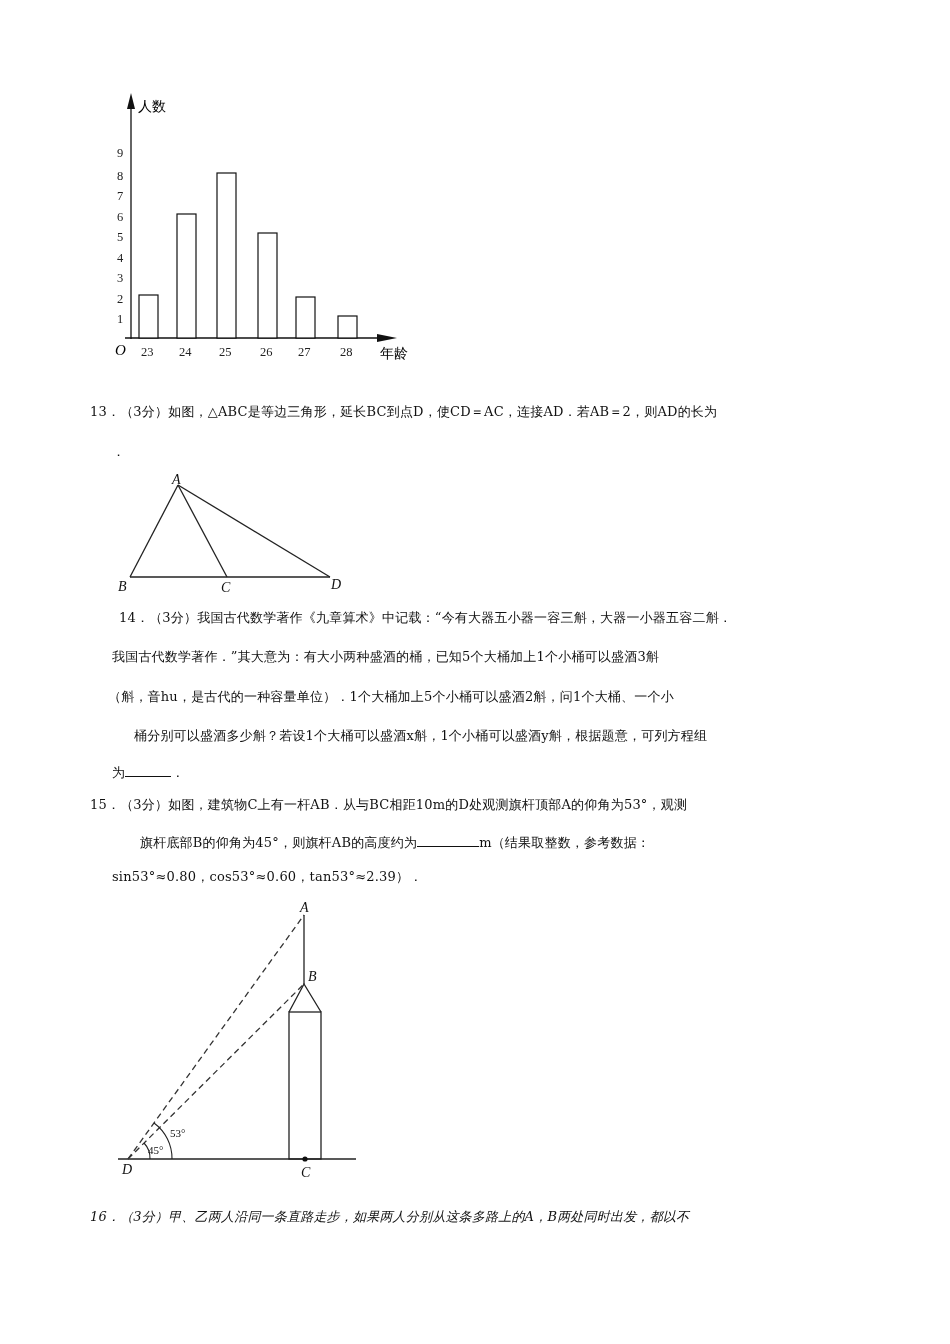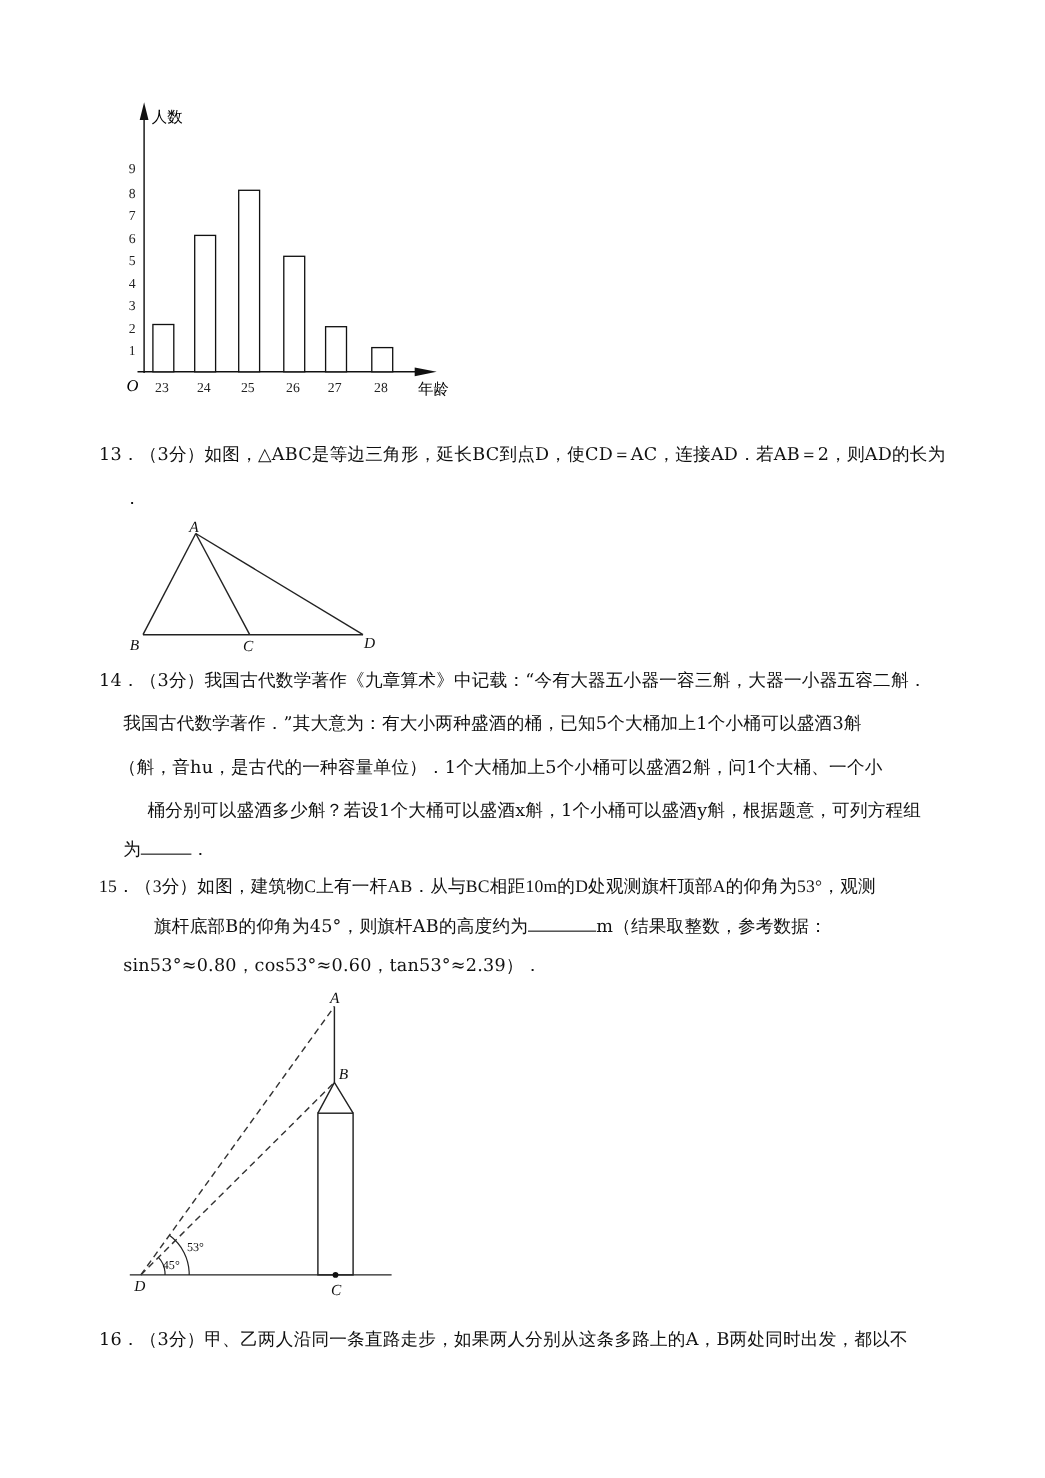--- a/index.html
+++ b/index.html
@@ -1,19 +1,19 @@
 <!DOCTYPE html>
 <html><head>
 <meta charset="utf-8">
 <style>
   html, body { margin: 0; padding: 0; background: #ffffff; }
   body { width: 950px; height: 1344px; position: relative; overflow: hidden;
          font-family: "DejaVu Serif", "Liberation Serif", serif; color: #111; }
   .abs { position: absolute; }
-  .q-line { position: absolute; left: 90px; font-size: 16px; white-space: nowrap; letter-spacing: 0.2px; }
+  .q-line { position: absolute; left: 90px; font-size: 13px; white-space: nowrap; letter-spacing: 0.2px; }
   .indent { left: 112px; }
   .blank { display: inline-block; border-bottom: 1.5px solid #111; vertical-align: baseline; height: 14px; }
   svg text { font-family: "Liberation Serif", "DejaVu Serif", serif; }
   .it { font-style: italic; }
 </style>
 </head>
 <body>
 
 <svg class="abs" style="left:105px; top:85px;" width="320" height="285" viewBox="0 0 320 285">
 
@@ -69,29 +69,29 @@
     <line x1="20" y1="107" x2="220" y2="107"></line>
   </g>
   <g font-size="14" class="it" fill="#111">
     <text x="62" y="14">A</text>
     <text x="8" y="121">B</text>
     <text x="111" y="122">C</text>
     <text x="221" y="119">D</text>
   </g>
 </svg>
 
-<div class="q-line" style="top:609px;">14．（3分）我国古代数学著作《九章算术》中记载：“今有大器五小器一容三斛，大器一小器五容二斛．</div>
+<div class="q-line" style="top:609px;margin-left:29px;">14．（3分）我国古代数学著作《九章算术》中记载：“今有大器五小器一容三斛，大器一小器五容二斛．</div>
 <div class="q-line indent" style="top:648px;">我国古代数学著作．”其大意为：有大小两种盛酒的桶，已知5个大桶加上1个小桶可以盛酒3斛</div>
 <div class="q-line indent" style="top:688px; left:108px;">（斛，音hu，是古代的一种容量单位）．1个大桶加上5个小桶可以盛酒2斛，问1个大桶、一个小</div>
 <div class="q-line indent" style="top:727px;margin-left:22px;">桶分别可以盛酒多少斛？若设1个大桶可以盛酒x斛，1个小桶可以盛酒y斛，根据题意，可列方程组</div>
 <div class="q-line indent" style="top:762px;">
   <span>为</span><span class="blank" style="width:46px;"></span><span>．</span>
 </div>
 
-<div class="q-line" style="top:796px;font-family:Liberation Serif, serif;">15．（3分）如图，建筑物C上有一杆AB．从与BC相距10m的D处观测旗杆顶部A的仰角为53°，观测</div>
+<div class="q-line" style="top:796px;">15．（3分）如图，建筑物C上有一杆AB．从与BC相距10m的D处观测旗杆顶部A的仰角为53°，观测</div>
 <div class="q-line indent" style="top:832px;margin-left:28px;">
   <span>旗杆底部B的仰角为45°，则旗杆AB的高度约为</span><span class="blank" style="width:62px;"></span><span>m（结果取整数，参考数据：</span>
 </div>
 <div class="q-line indent" style="top:868px;">sin53°≈0.80，cos53°≈0.60，tan53°≈2.39）．</div>
 
 <svg class="abs" style="left:110px; top:897px;" width="260" height="290" viewBox="0 0 260 290">
 
   <line x1="8" y1="262" x2="246" y2="262" stroke="#222" stroke-width="1.3"></line>
 
   <rect x="179" y="115" width="32" height="147" fill="none" stroke="#222" stroke-width="1.3"></rect>
@@ -113,13 +113,13 @@
     <text x="198" y="84">B</text>
     <text x="191" y="280">C</text>
     <text x="12" y="277">D</text>
   </g>
   <g font-size="11" fill="#111">
     <text x="38" y="257">45°</text>
     <text x="60" y="240">53°</text>
   </g>
 </svg>
 
-<div class="q-line" style="top:1208px;">16．（3分）甲、乙两人沿同一条直路走步，如果两人分别从这条多路上的A，B两处同时出发，都以不</div>
+<div class="q-line" style="top:1208px;font-style:italic;">16．（3分）甲、乙两人沿同一条直路走步，如果两人分别从这条多路上的A，B两处同时出发，都以不</div>
 
 </body></html>

